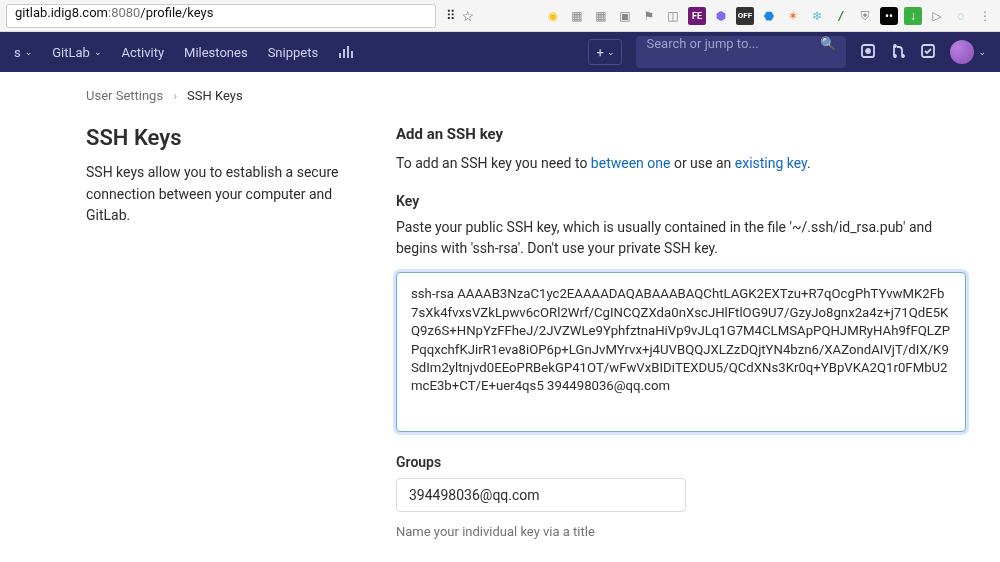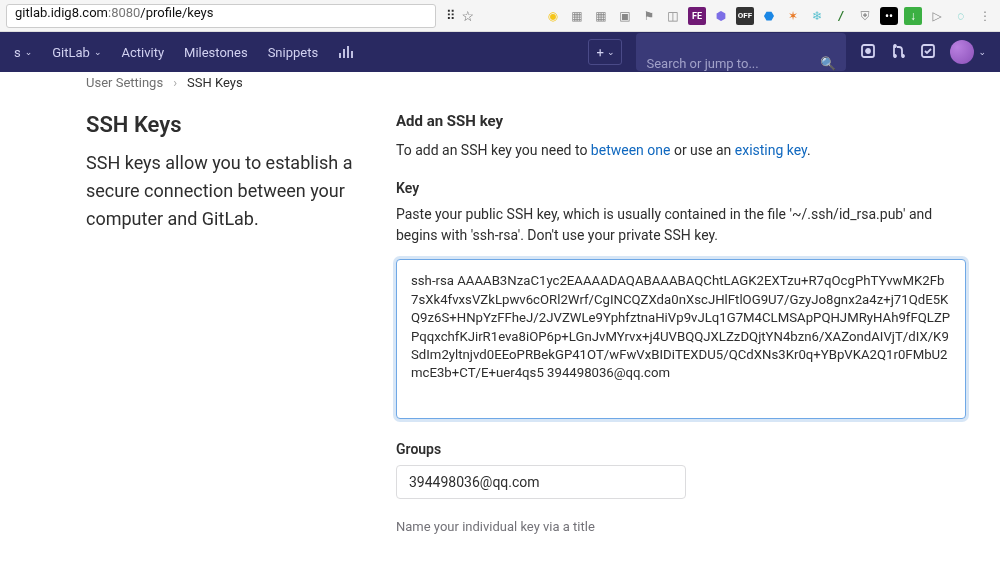--- a/index.html
+++ b/index.html
@@ -14,46 +14,46 @@
     .chrome-icons { display:flex; gap:6px; margin-left:auto; align-items:center; }
     .ci { width:18px; height:18px; display:flex; align-items:center; justify-content:center; color:#888; font-size:12px; }
     .star { color:#666; font-size:14px; }
     .trans { display:flex; align-items:center; gap:4px; margin-left:4px; }
 
     
     .navbar { height:40px; background:#292961; display:flex; align-items:center; padding:0 14px; gap:20px; color:#d1d1f0; font-size:13px; }
     .nav-left { display:flex; align-items:center; gap:20px; }
     .nav-item { display:flex; align-items:center; gap:4px; cursor:pointer; }
     .nav-right { display:flex; align-items:center; gap:14px; margin-left:auto; }
-    .search-box { width:210px; height:38px; background:#3a3a78; border-radius:4px; display:flex; align-items:flex-end; padding:0 10px; color:#a0a0c8; font-size:13px; }
+    .search-box { width:210px; height:32px; background:#3a3a78; border-radius:4px; display:flex; align-items:flex-start; padding:0 10px; color:#a0a0c8; font-size:13px; }
     .search-box .mag { margin-left:auto; }
     .chevron { font-size:9px; }
     .plus-pill { width:34px; height:26px; border:1px solid #4a4a88; border-radius:3px; display:flex; align-items:center; justify-content:center; gap:3px; }
     .nr-icon svg { width:16px; height:16px; stroke:#d1d1f0; fill:none; stroke-width:1.8; }
     .avatar { width:24px; height:24px; border-radius:50%; background: radial-gradient(circle at 30% 30%, #b980e0, #8a50b8); display:flex; gap:4px; align-items:center;}
 
     
-    .page { padding:3px 26px 0 86px; }
+    .page { padding:16px 26px 0 86px; }
     .crumbs { font-size:13px; color:#707070; display:flex; align-items:center; gap:10px; margin-bottom:22px; }
     .crumbs .sep { color:#aaa; }
     .crumbs .cur { color:#2e2e2e; }
 
     .cols { display:flex; gap:40px; }
     .col-left { width:270px; flex-shrink:0; }
     .col-right { flex:1; max-width:570px; }
 
     h1 { font-size:22px; font-weight:600; margin-bottom:12px; }
-    .desc { font-size:18px; color:#2e2e2e; line-height:1.55; }
+    .desc { font-size:14px; color:#2e2e2e; line-height:1.55; }
 
     .sect-h { font-size:15px; font-weight:700; margin-bottom:10px; color:#2e2e2e; }
     .hint { font-size:14px; line-height:1.55; margin-bottom:18px; }
     .hint a { color:#1068bf; text-decoration:none; }
 
     .label { font-size:14px; font-weight:600; margin-bottom:8px; display:block; }
-    .sublabel { font-size:13px; color:#737278; margin-top:20px; }
+    .sublabel { font-size:13px; color:#737278; margin-top:12px; }
 
     textarea.key-area {
       width:100%; height:160px; resize:none;
       border:1px solid #6fa8e6; outline:none;
       box-shadow:0 0 0 3px rgba(31,117,203,0.18);
       border-radius:4px; padding:12px 14px;
       font-size:13.2px; font-family:inherit; color:#2e2e2e;
       line-height:1.4; word-break:break-all;
     }
 

